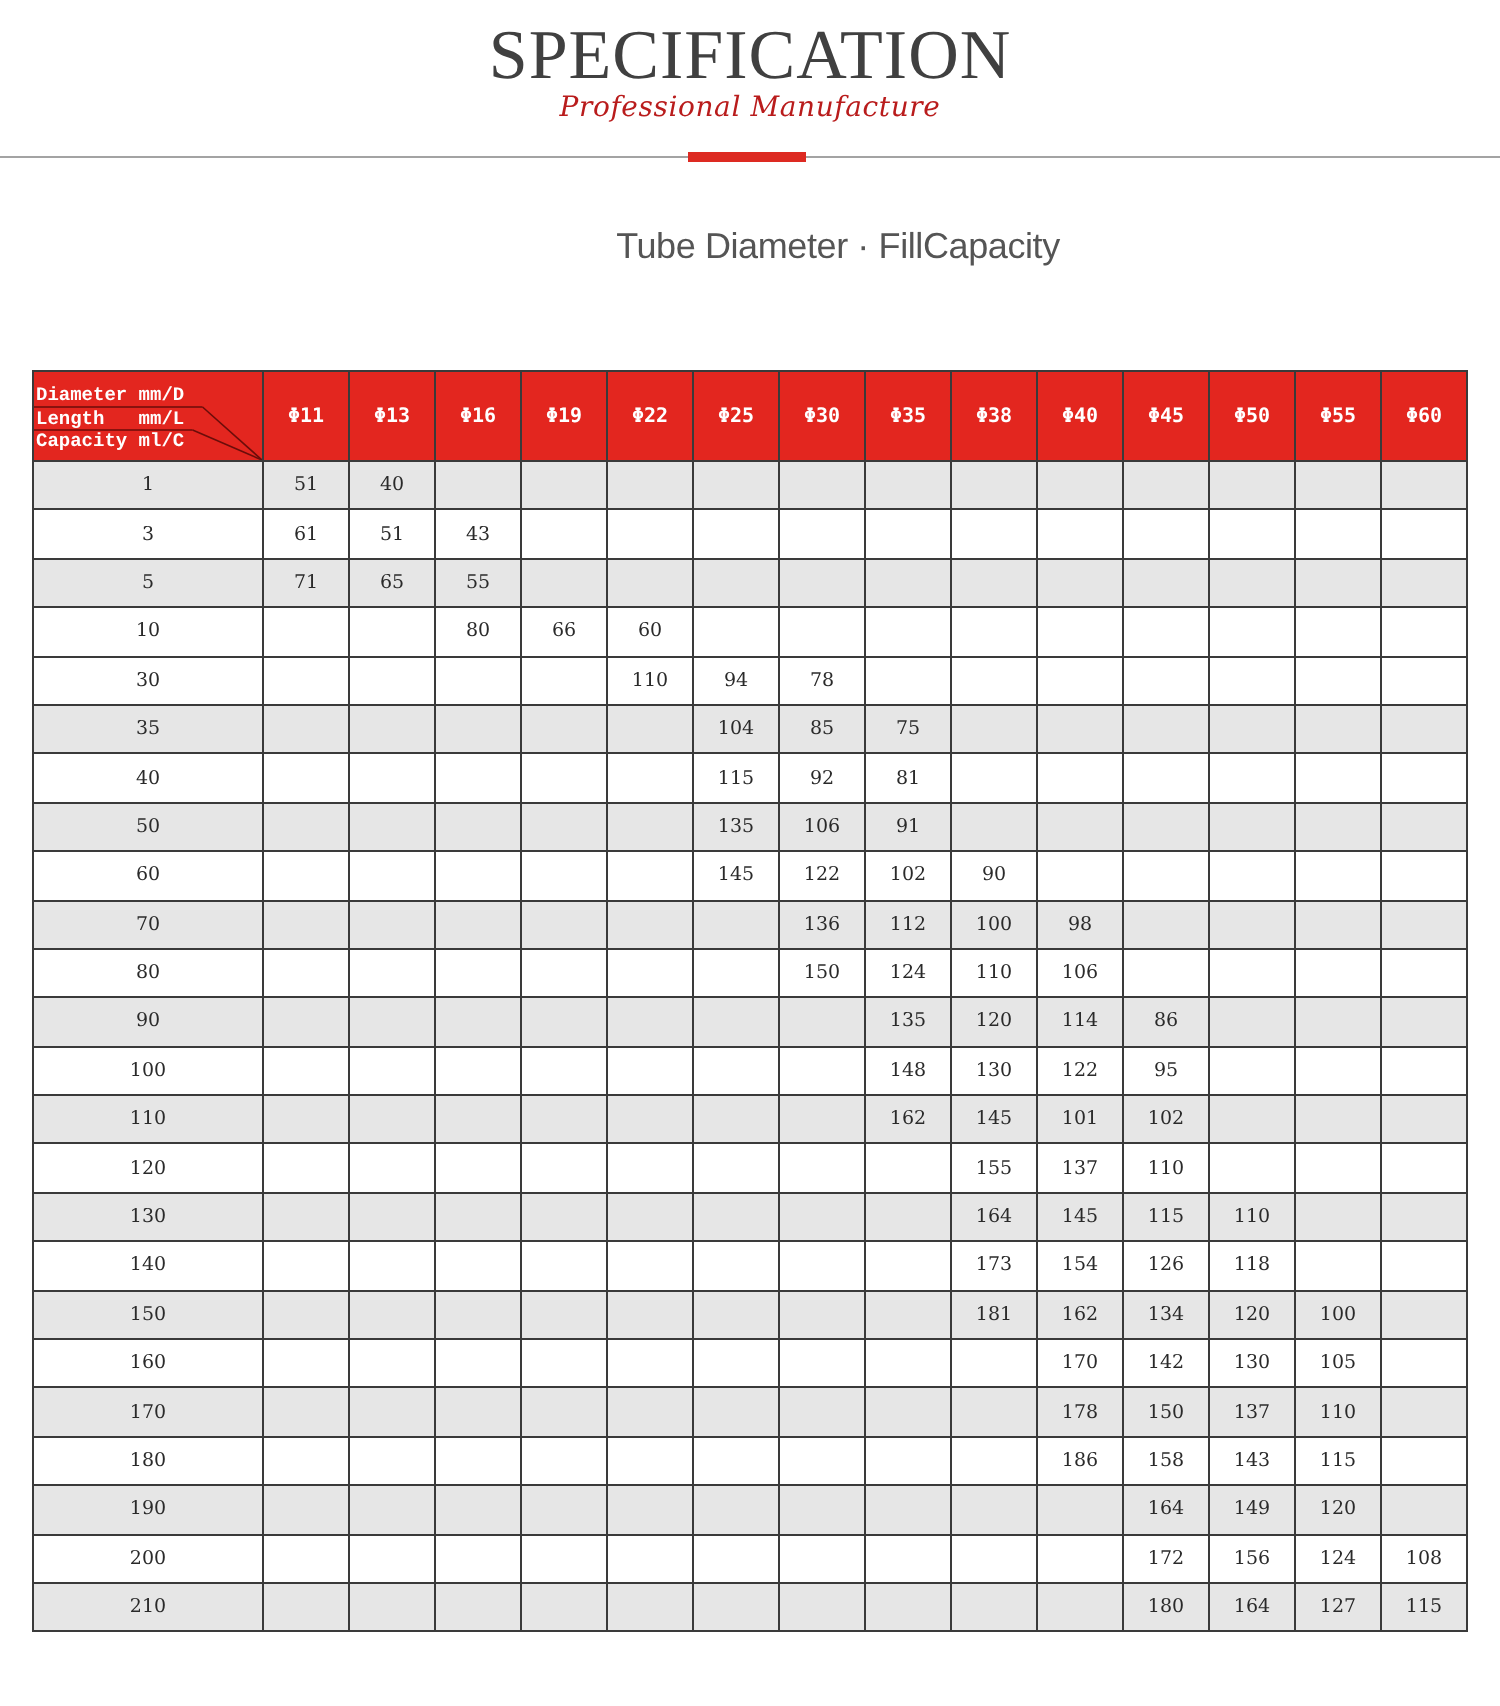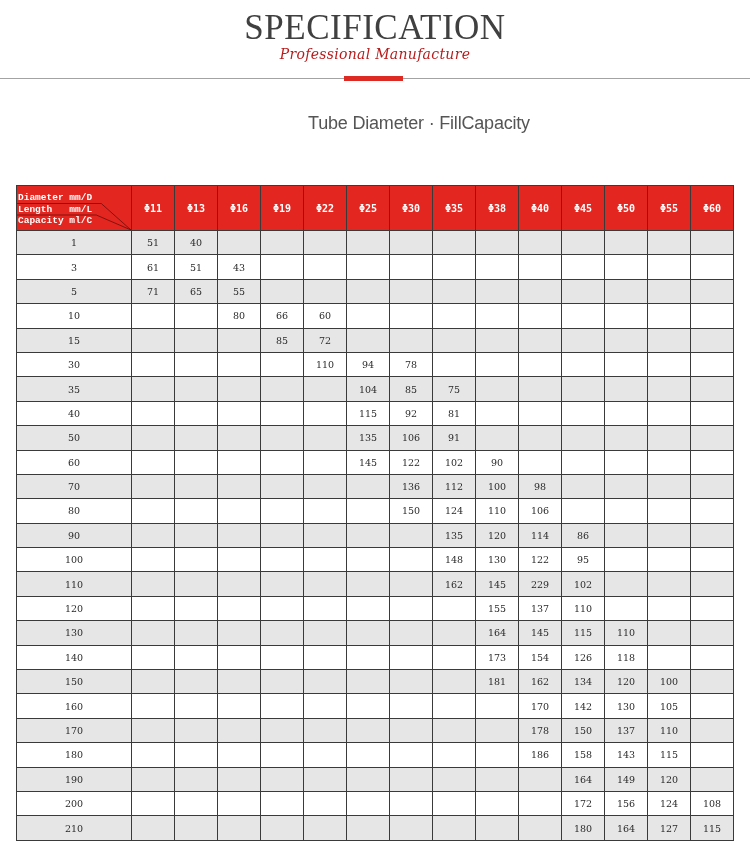--- a/index.html
+++ b/index.html
@@ -242,37 +242,20 @@
         <td></td>
         <td></td>
         <td></td>
         <td></td>
         <td></td>
         <td></td>
         <td></td>
         <td></td>
         <td></td>
       </tr>
-      <tr class="gray">
-        <td>15</td>
-        <td></td>
-        <td></td>
-        <td></td>
-        <td>85</td>
-        <td>72</td>
-        <td></td>
-        <td></td>
-        <td></td>
-        <td></td>
-        <td></td>
-        <td></td>
-        <td></td>
-        <td></td>
-        <td></td>
-      </tr>
       <tr class="white">
         <td>30</td>
         <td></td>
         <td></td>
         <td></td>
         <td></td>
         <td>110</td>
         <td>94</td>
         <td>78</td>
         <td></td>
@@ -423,21 +406,21 @@
         <td>110</td>
         <td></td>
         <td></td>
         <td></td>
         <td></td>
         <td></td>
         <td></td>
         <td></td>
         <td>162</td>
         <td>145</td>
-        <td>229</td>
+        <td>101</td>
         <td>102</td>
         <td></td>
         <td></td>
         <td></td>
       </tr>
       <tr class="white">
         <td>120</td>
         <td></td>
         <td></td>
         <td></td>

